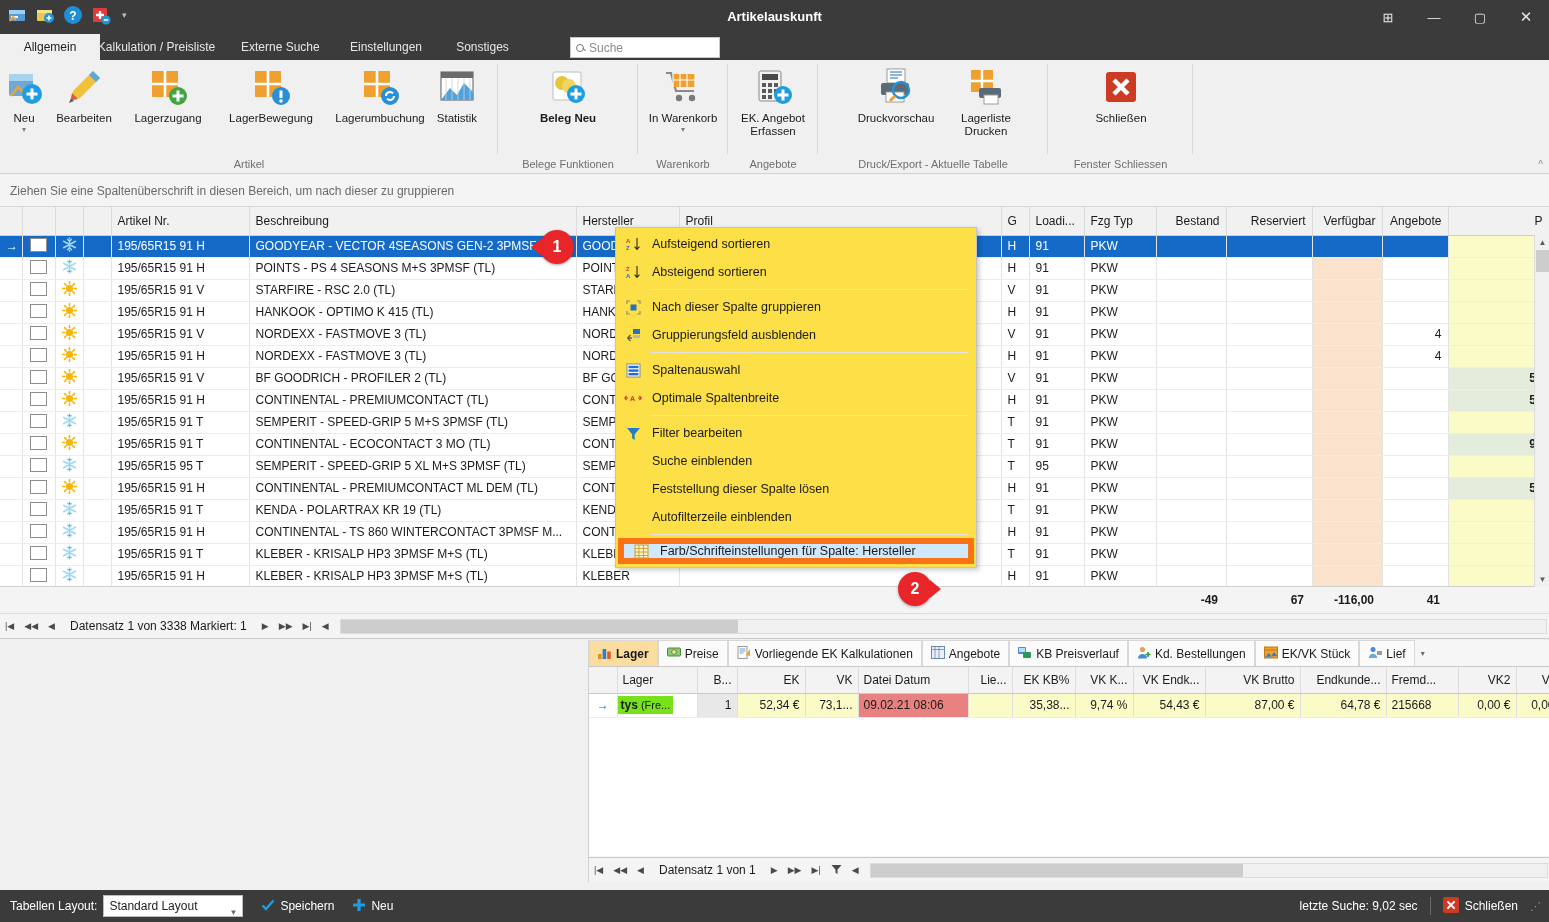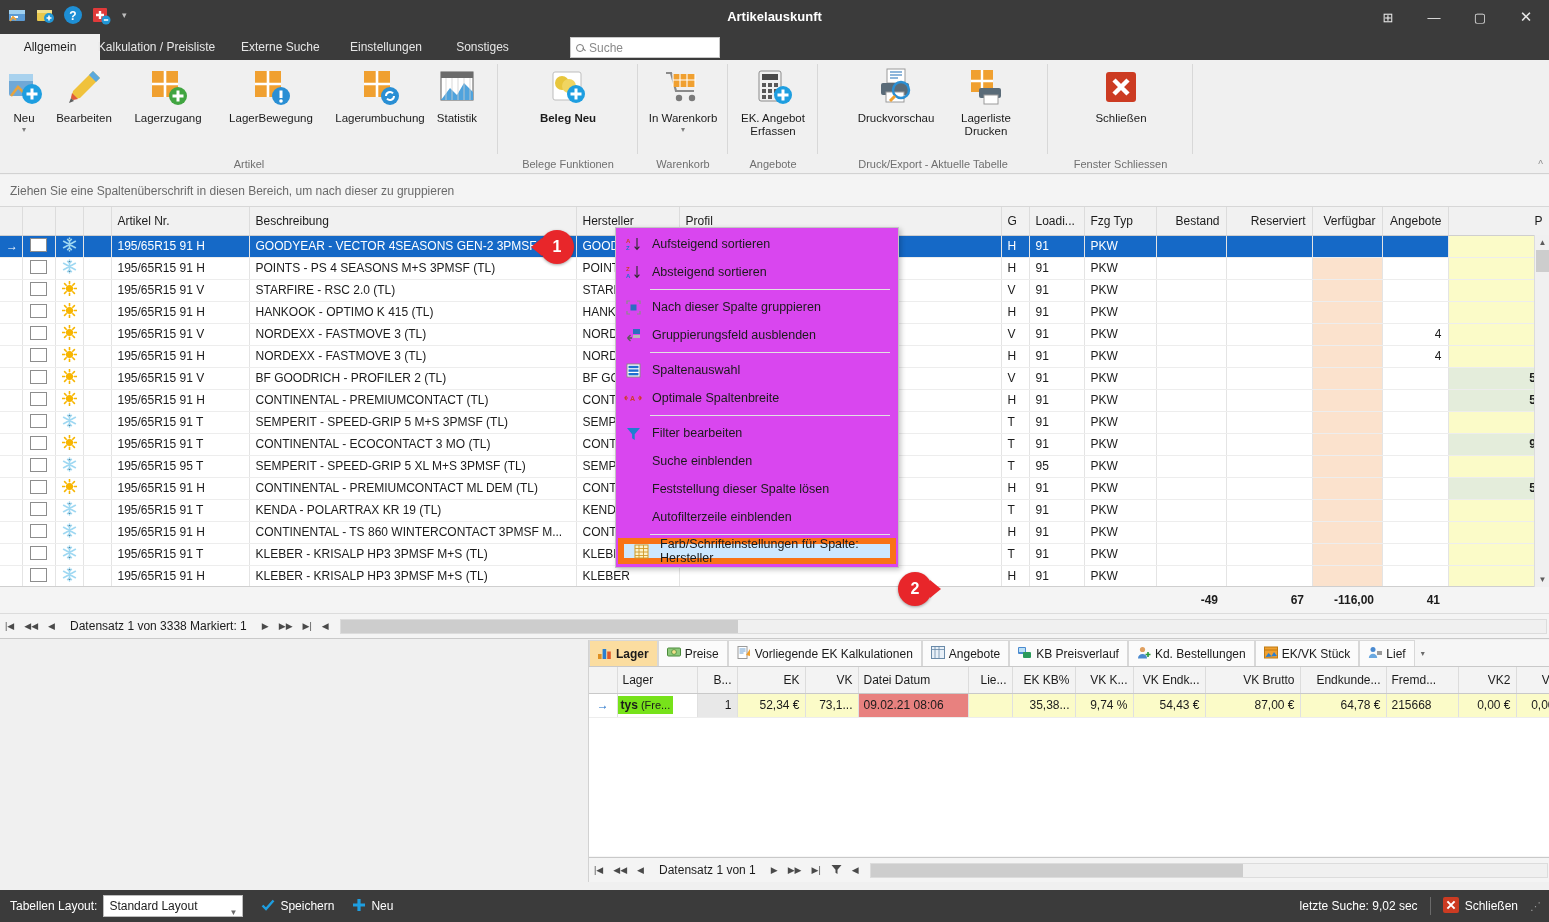--- a/index.html
+++ b/index.html
@@ -155,22 +155,22 @@
 
   
   .statusbar { position:absolute; left:0; top:890px; width:1549px; height:32px; background:#3b3b3b;
                color:#ffffff; display:flex; align-items:center; font-size:12px; }
   .statusbar .sel { background:#fff; color:#1b1b1b; border:1px solid #bdbdbd; height:22px;
                     width:140px; position:relative; font-size:12px; line-height:20px; padding-left:5px; }
   .statusbar .sel .arw { position:absolute; right:5px; top:7px; color:#6a6a6a; font-size:8px; }
 
   
   .ctxmenu {
-    position:absolute; left:615px; top:227px; width:284px;
-    background:#d946ef; border:1px solid #c3c3c3; box-shadow:2px 2px 5px rgba(0,0,0,.22);
+    position:absolute; left:615px; top:227px; width:362px;
+    background:#fde047; border:1px solid #c3c3c3; box-shadow:2px 2px 5px rgba(0,0,0,.22);
     z-index:40; padding:2px 0;
   }
   .ctxitem { height:28px; display:flex; align-items:center; font-size:12.5px; color:#1b1b1b;
              padding-left:6px; }
   .ctxitem.hl { background:#cde8ff; border:6px solid #f97316; height:26px; margin:1px 2px; }
   .ctxitem .ci { width:22px; height:18px; margin-right:8px; display:flex; align-items:center;
                  justify-content:center; flex:0 0 22px; }
   .ctxsep { height:1px; background:#e2e2e2; margin:3px 8px 3px 34px; }
 
   

